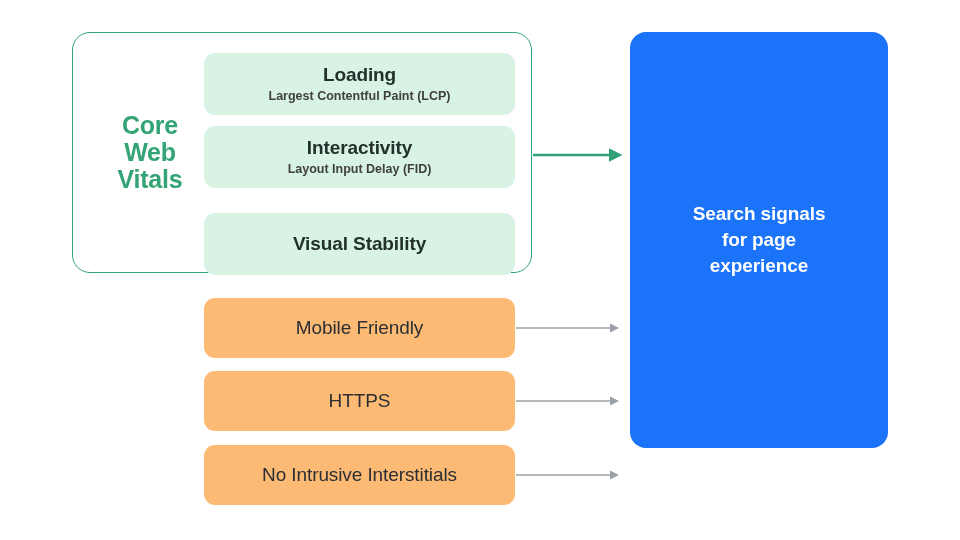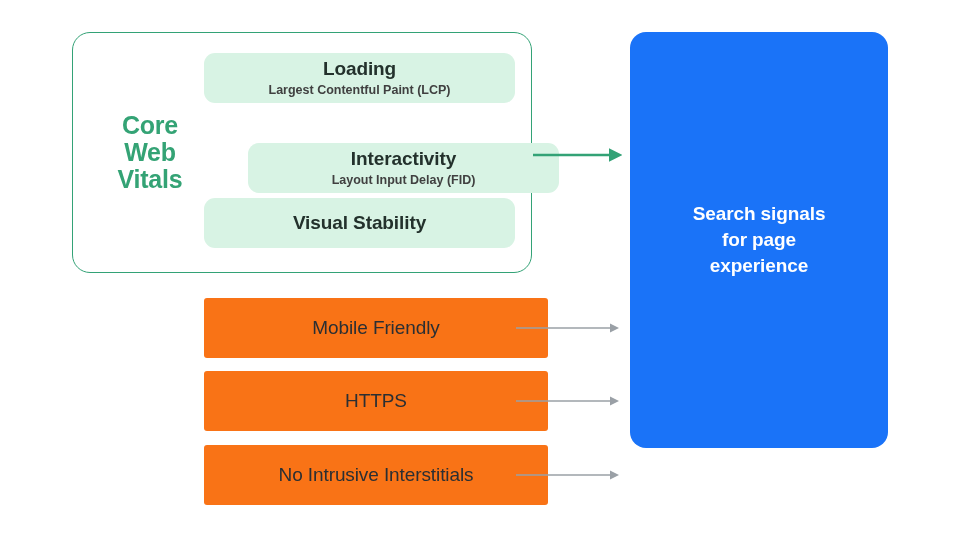--- a/index.html
+++ b/index.html
@@ -45,32 +45,32 @@
     line-height: 27px;
     letter-spacing: -0.2px;
   }
   .cwv-label span { display: block; }
 
   
   .metric-card {
     position: absolute;
     left: 204px;
     width: 311px;
-    height: 50px;
+    height: 62px;
     background: #d8f3e4;
     border-radius: 11px;
     box-sizing: border-box;
     display: flex;
     flex-direction: column;
     align-items: center;
     justify-content: center;
   }
   .metric-card.m1 { top: 53px; }
-  .metric-card.m2 { top: 143px; margin-left: 44px; }
-  .metric-card.m3 { top: 198px; }
+  .metric-card.m2 { top: 126px; }
+  .metric-card.m3 { top: 213px; }
 
   .metric-title {
     color: #23312c;
     font-size: 19px;
     font-weight: bold;
     line-height: 22px;
     letter-spacing: -0.1px;
   }
   .metric-sub {
     color: #404040;
@@ -78,24 +78,24 @@
     font-weight: bold;
     line-height: 16px;
     margin-top: 2px;
     letter-spacing: 0px;
   }
 
   
   .signal-card {
     position: absolute;
     left: 204px;
-    width: 344px;
+    width: 311px;
     height: 60px;
-    background: #f97316;
-    border-radius: 3px;
+    background: #fdba74;
+    border-radius: 11px;
     display: flex;
     align-items: center;
     justify-content: center;
   }
   .signal-card.s1 { top: 298px; }
   .signal-card.s2 { top: 371px; }
   .signal-card.s3 { top: 445px; }
   .signal-label {
     color: #2b2f33;
     font-size: 19px;

